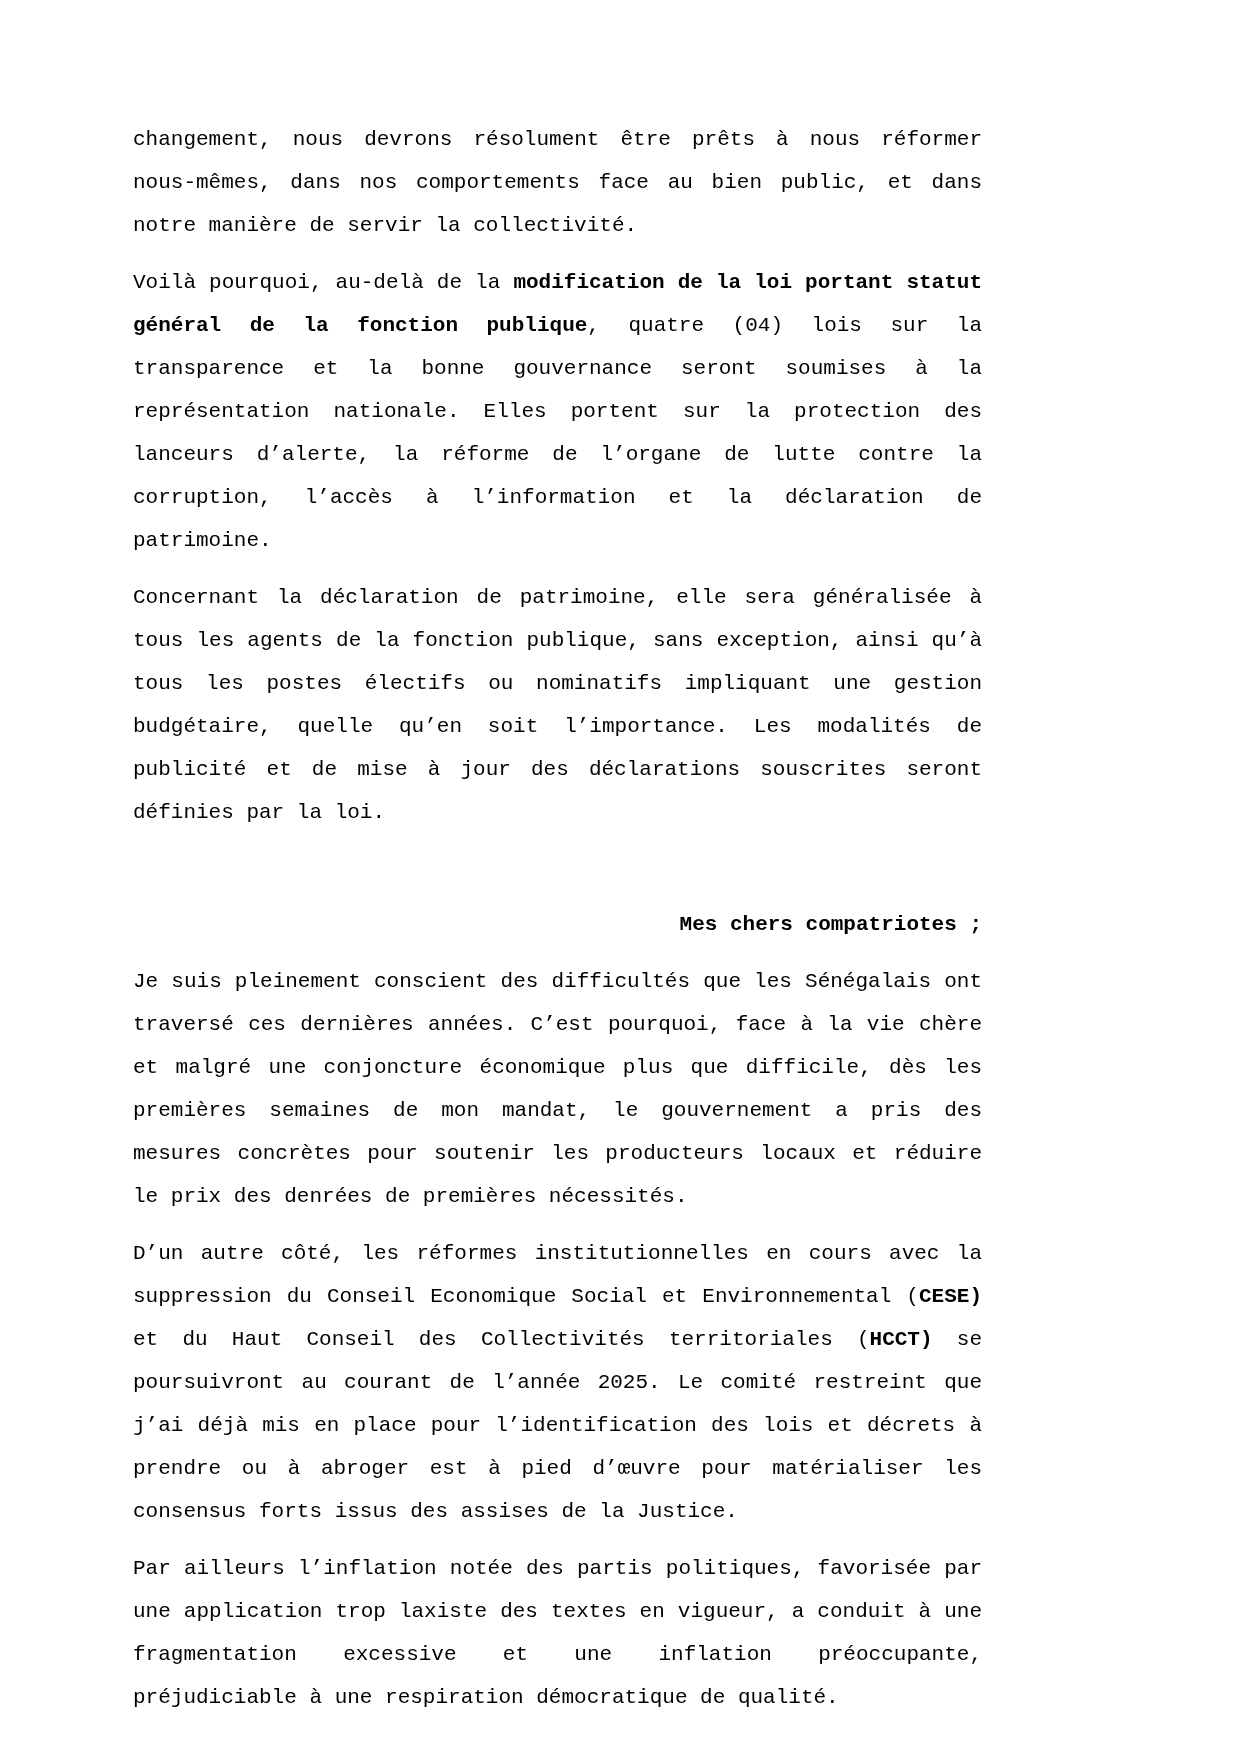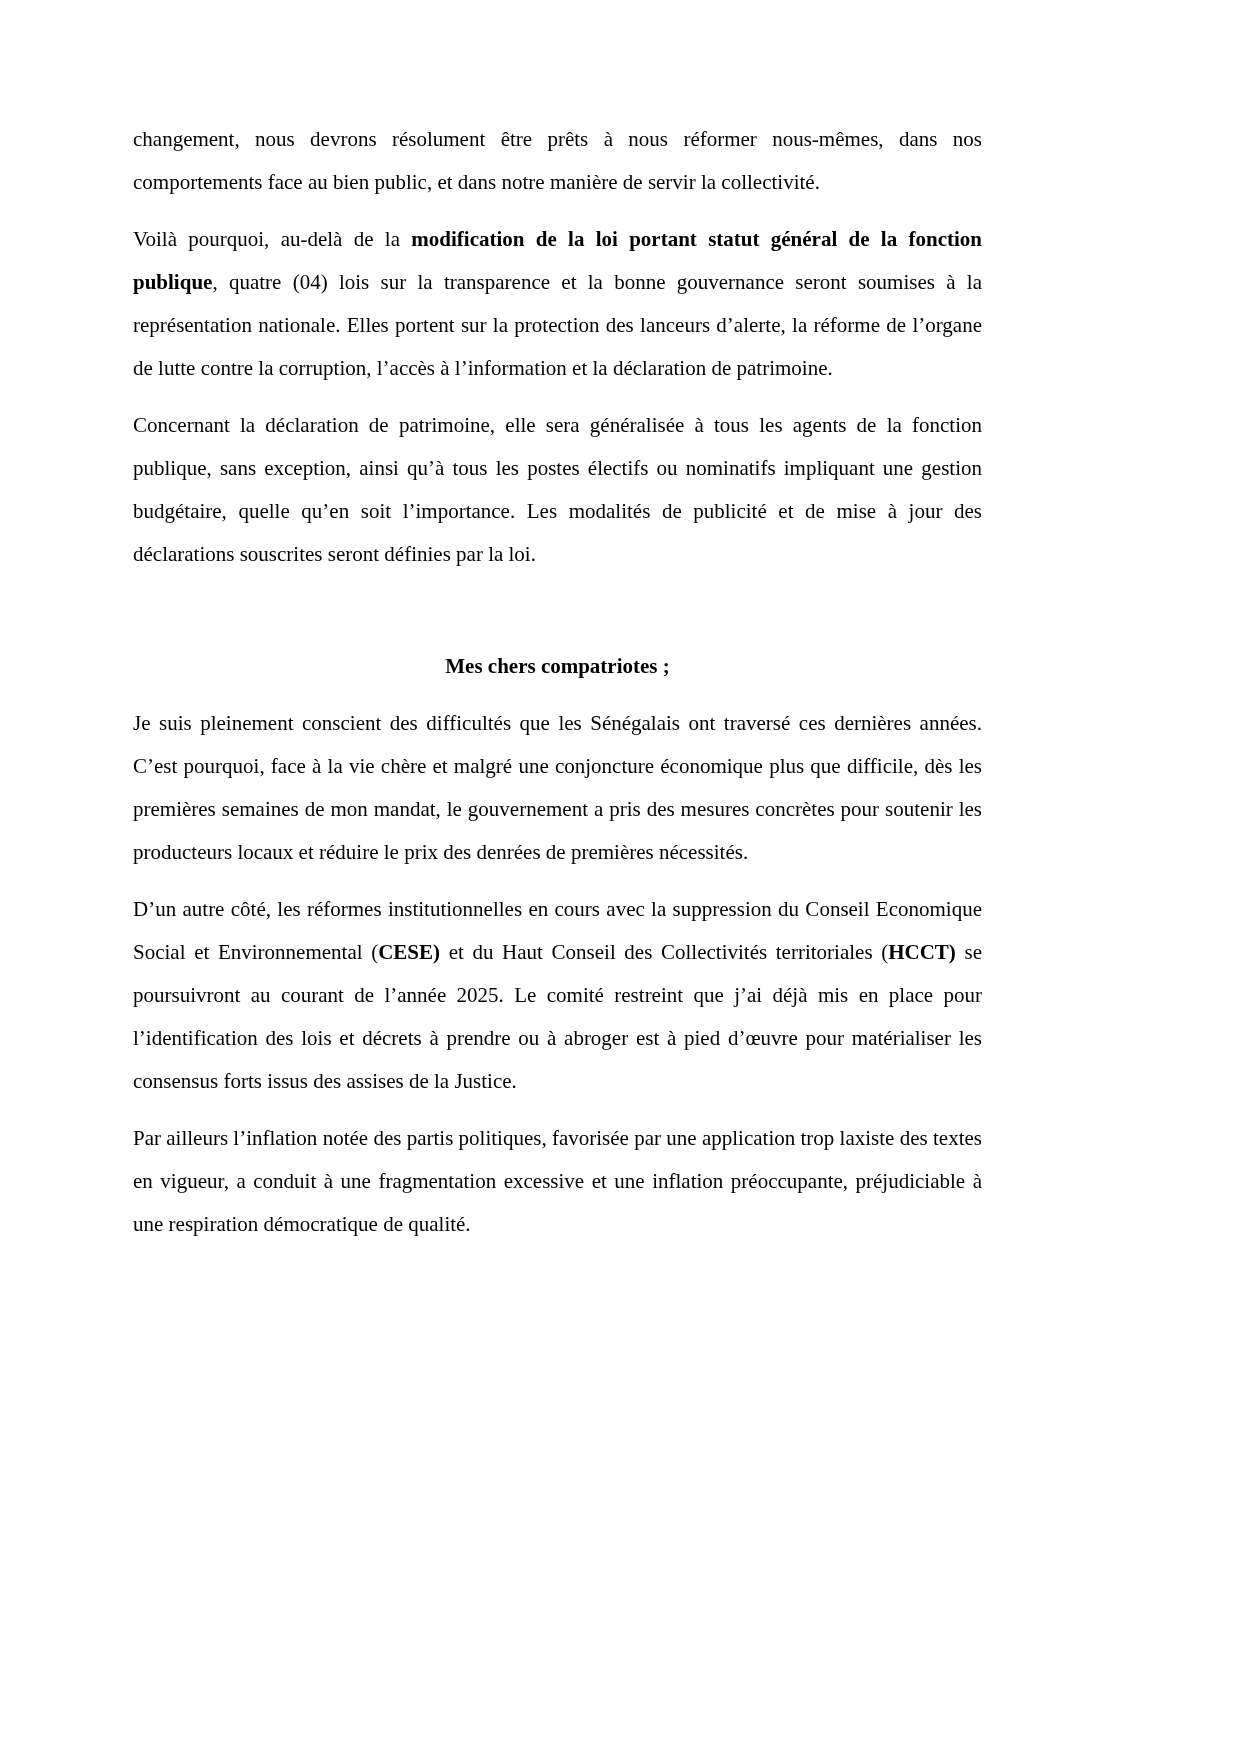--- a/index.html
+++ b/index.html
@@ -6,21 +6,21 @@
     margin: 0;
     padding: 0;
     background: #ffffff;
   }
   .page {
     position: relative;
     width: 1241px;
     height: 1755px;
     background: #ffffff;
     color: #000000;
-    font-family: Liberation Serif, serif;
+    font-family: Liberation Mono, monospace;
     overflow: hidden;
     box-sizing: border-box;
     padding-top: 118px;
   }
   .content {
     width: 849px;
     margin-left: 133px;
   }
   .para {
     margin: 0 0 14px 0;
@@ -32,21 +32,21 @@
   .para:last-child {
     margin-bottom: 0;
   }
   .b {
     font-weight: bold;
   }
   .heading {
     margin-top: 69px;
     margin-bottom: 14px;
     font-weight: bold;
-    text-align: center;
+    text-align: right;
   }
 </style>
 </head>
 <body>
 
 <div class="page">
   <div class="content">
 
     <p class="para"><span>changement, nous devrons résolument être prêts à nous réformer nous-mêmes, dans nos comportements face au bien public, et dans notre manière de servir la collectivité.</span></p>
 

